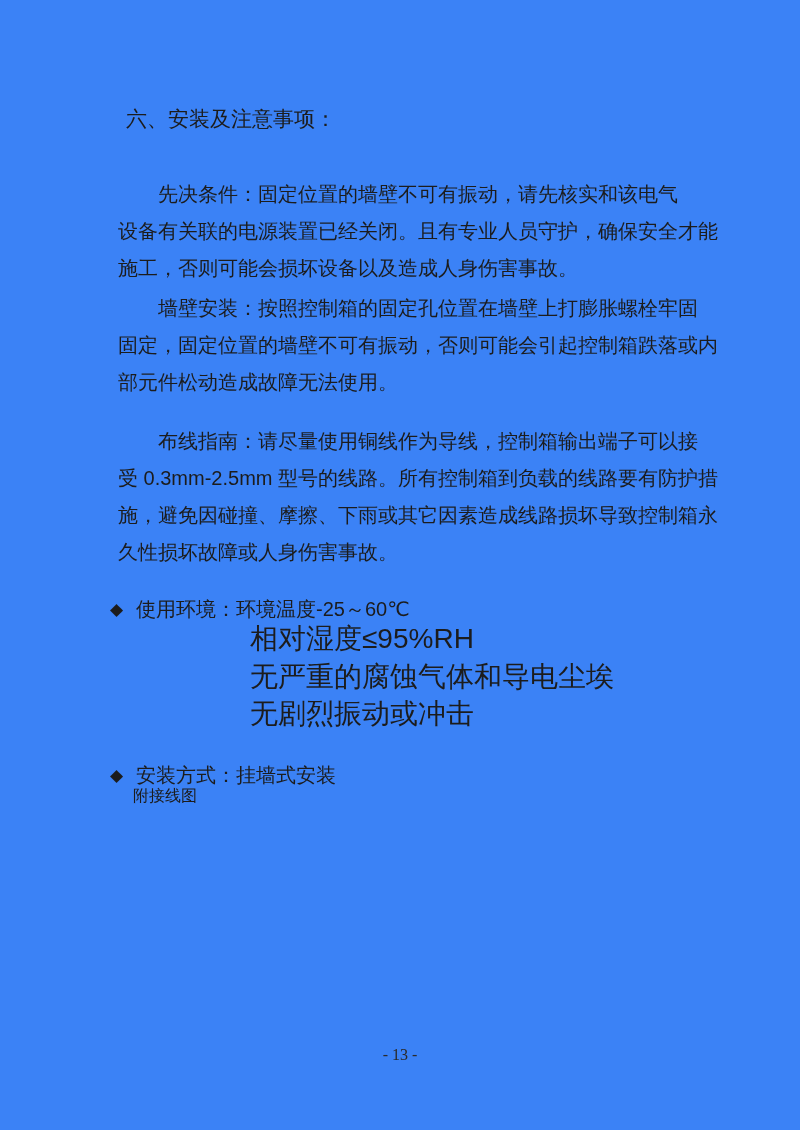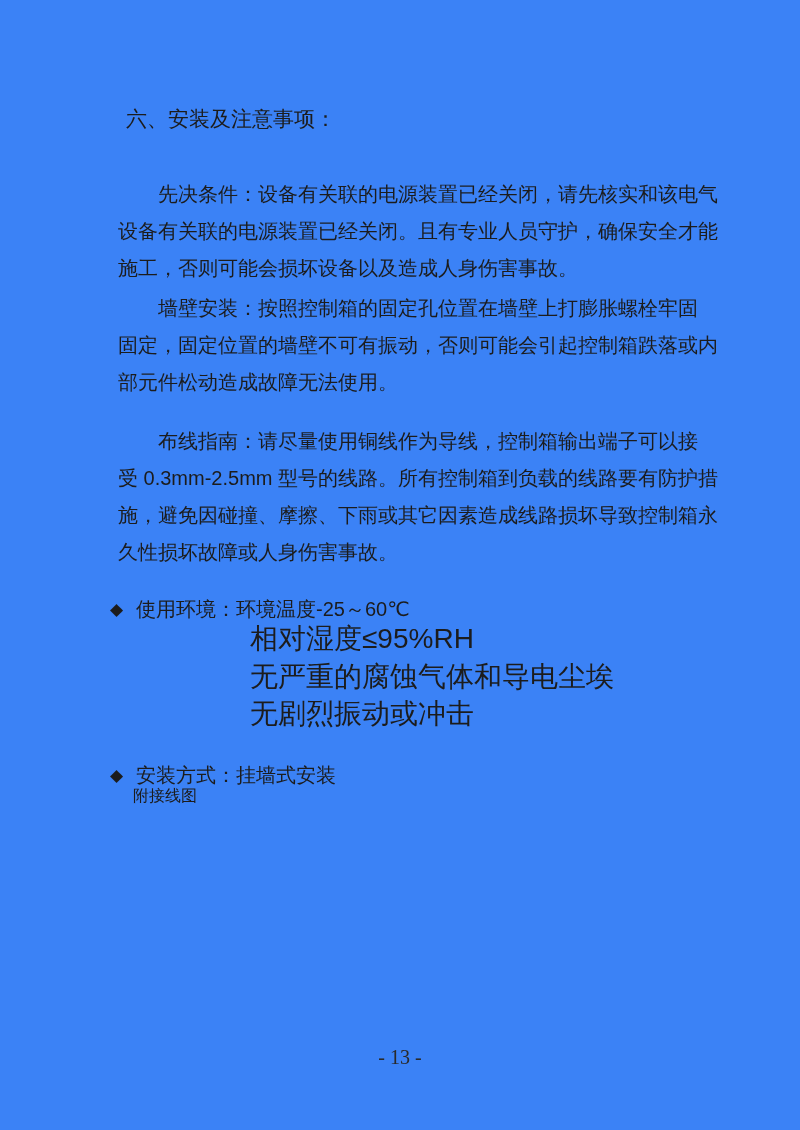--- a/index.html
+++ b/index.html
@@ -65,33 +65,33 @@
     line-height: 37px;
     white-space: nowrap;
   }
   .footer {
     position: absolute;
     left: 0;
     right: 0;
     top: 1046px;
     text-align: center;
     font-family: "Liberation Serif", "DejaVu Serif", serif;
-    font-size: 20px;
+    font-size: 16px;
     color: #2a2a2a;
   }
 </style>
 </head>
 <body>
 
 <div class="page">
 
   <h1 class="doc-title">六、安装及注意事项：</h1>
 
   <div class="para" style="top:176px">
-    <div class="line indent">先决条件：设备有关联的电源装置已经关闭，请先核实和该电气</div>
+    <div class="line indent">先决条件：固定位置的墙壁不可有振动，请先核实和该电气</div>
     <div class="line">设备有关联的电源装置已经关闭。且有专业人员守护，确保安全才能</div>
     <div class="line">施工，否则可能会损坏设备以及造成人身伤害事故。</div>
   </div>
 
   <div class="para" style="top:290px">
     <div class="line indent">墙壁安装：按照控制箱的固定孔位置在墙壁上打膨胀螺栓牢固</div>
     <div class="line">固定，固定位置的墙壁不可有振动，否则可能会引起控制箱跌落或内</div>
     <div class="line">部元件松动造成故障无法使用。</div>
   </div>
 

